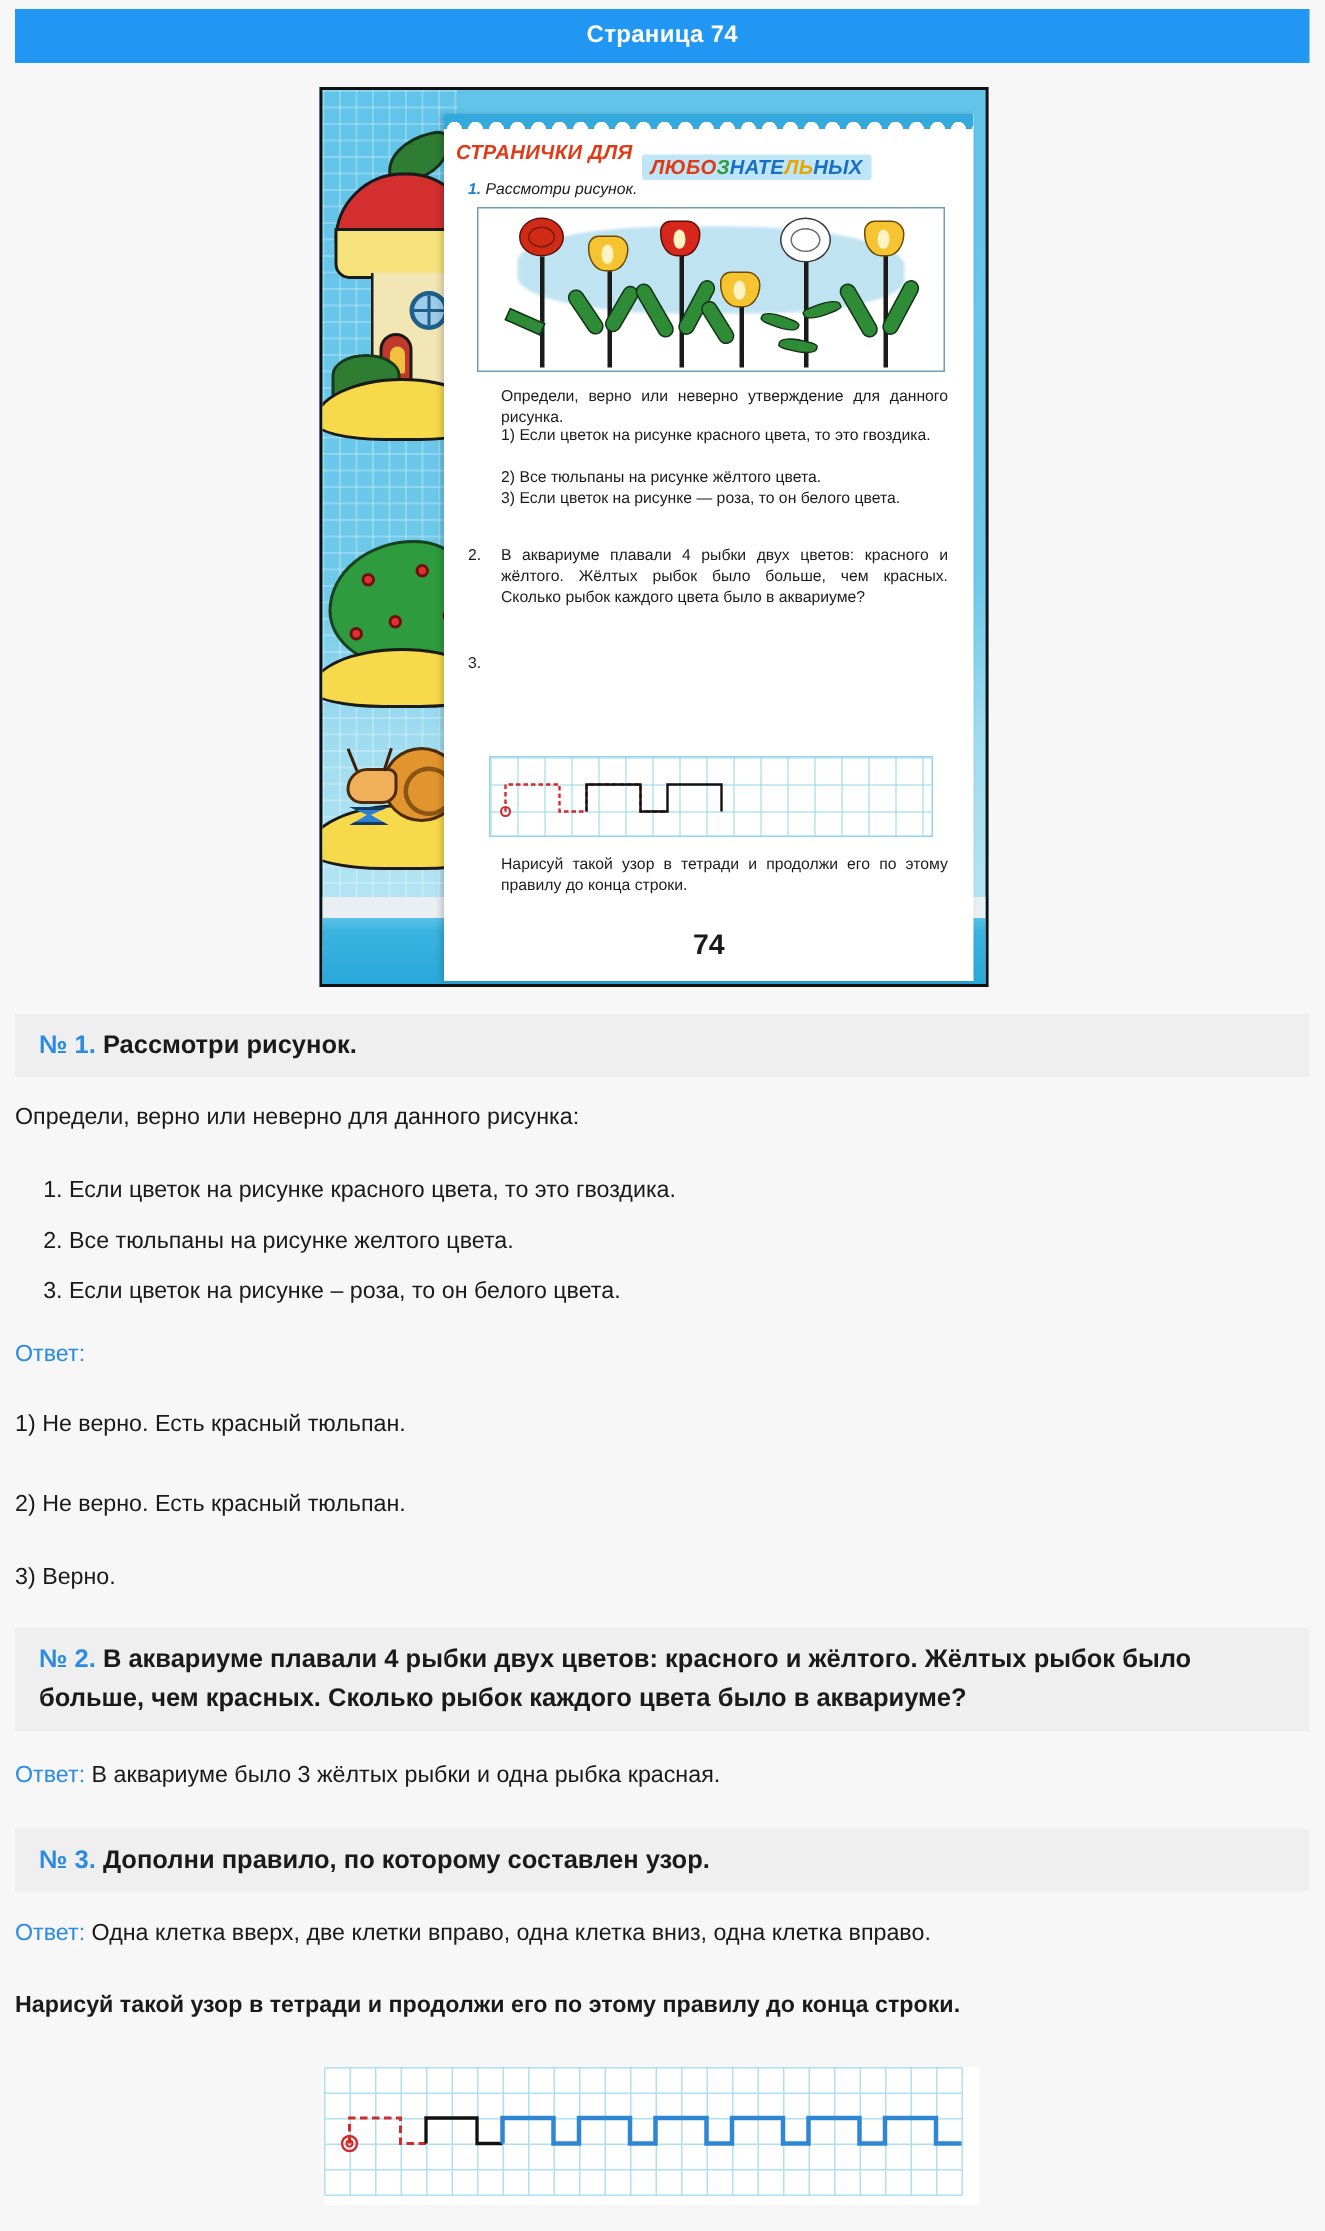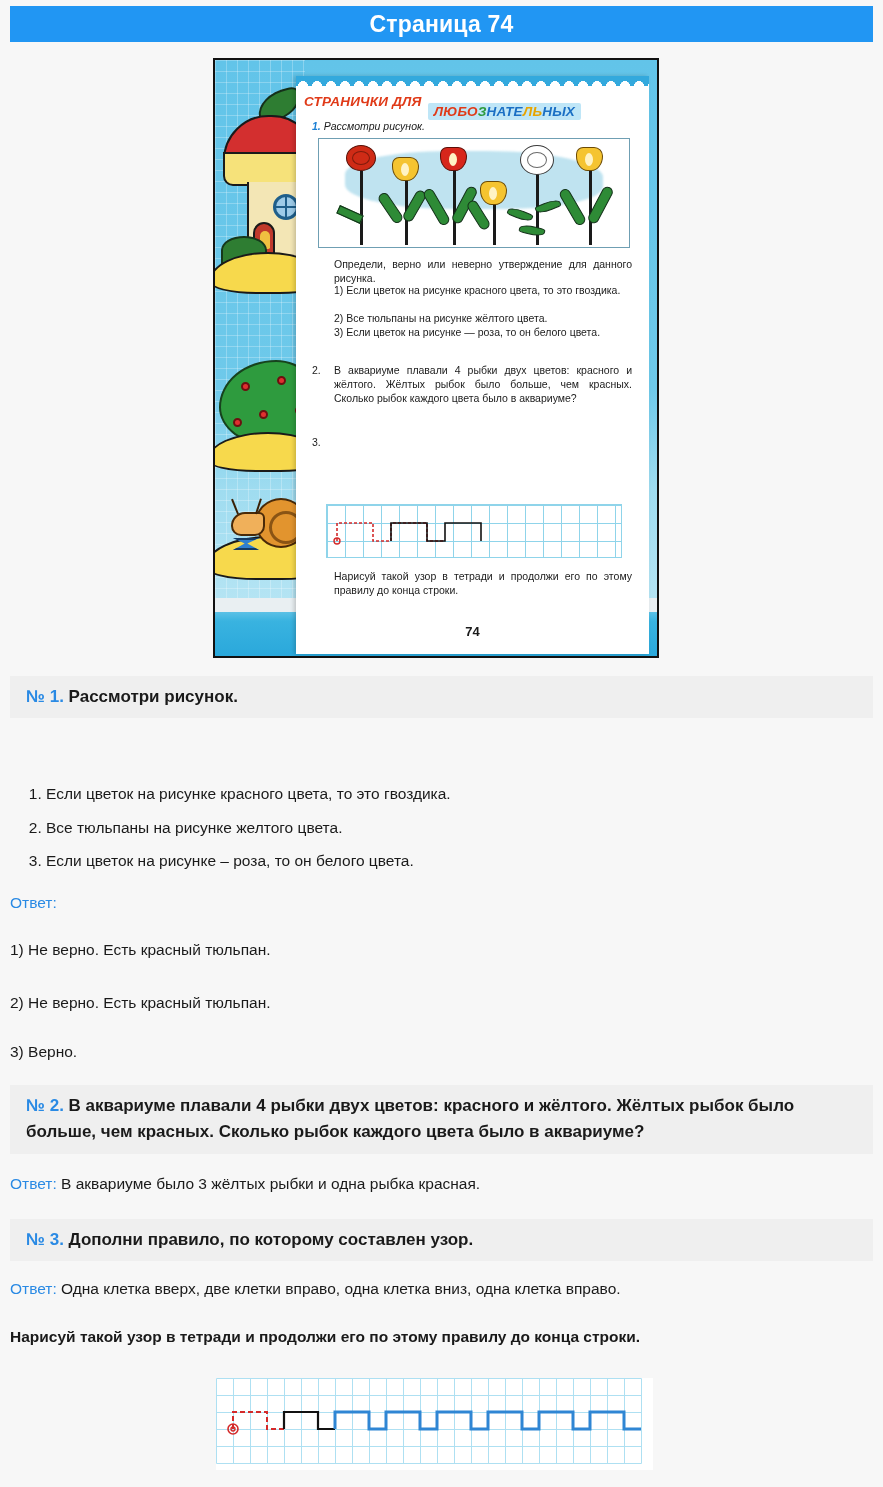--- a/index.html
+++ b/index.html
@@ -20,21 +20,21 @@
   
   .title-bar {
     position: absolute;
     left: 10px; top: 6px;
     width: 863px; height: 36px;
     background: #2196f3;
     display: flex; align-items: center; justify-content: center;
   }
   .title-bar .title-text {
     color: #ffffff;
-    font-size: 23px;
+    font-size: 16px;
     font-weight: bold;
     letter-spacing: .2px;
   }
 
   
   .scan-wrap {
     position: absolute;
     left: 213px; top: 58px;
     width: 446px; height: 600px;
     border: 2px solid #111;
@@ -238,21 +238,21 @@
     background-image:
       linear-gradient(to right,#8fd4ea 1px, transparent 1px),
       linear-gradient(to bottom,#8fd4ea 1px, transparent 1px);
     background-size:18px 18px;
     border:1px solid #8fd4ea;
   }
   .tb-pagenum{
     position:absolute; left:50%; margin-left:-19px; bottom:4px;
     width:38px; height:38px; border-radius:50%; background:#fff;
     display:flex; align-items:center; justify-content:center;
-    font-size:13px; font-weight:bold; color:#1a1a1a;
+    font-size:19px; font-weight:bold; color:#1a1a1a;
   }
 
   
   .qhead{
     position:absolute; left:10px; width:863px;
     background:#efefef; padding:8px 16px;
     font-size:17px; font-weight:bold; color:#1a1a1a; line-height:1.55;
   }
   .qhead .no{ color:#2a8ae4; }
   .body-text{
@@ -406,20 +406,21 @@
 
       <div class="tb-pagenum">74</div>
     </div>
   </div>
 
   <div class="qhead" style="top:676px;">
     <span class="no">№ 1.</span>
     <span>Рассмотри рисунок.</span>
   </div>
 
+  <div class="body-text" style="top:733px;">Определи, верно или неверно для данного рисунка:</div>
 
   <ol class="stmts" style="top:783px;">
     <li>Если цветок на рисунке красного цвета, то это гвоздика.</li>
     <li>Все тюльпаны на рисунке желтого цвета.</li>
     <li>Если цветок на рисунке – роза, то он белого цвета.</li>
   </ol>
 
   <div class="body-text ans-label" style="top:891px;">Ответ:</div>
   <div class="body-text" style="top:938px;">1) Не верно. Есть красный тюльпан.</div>
   <div class="body-text" style="top:991px;">2) Не верно. Есть красный тюльпан.</div>

